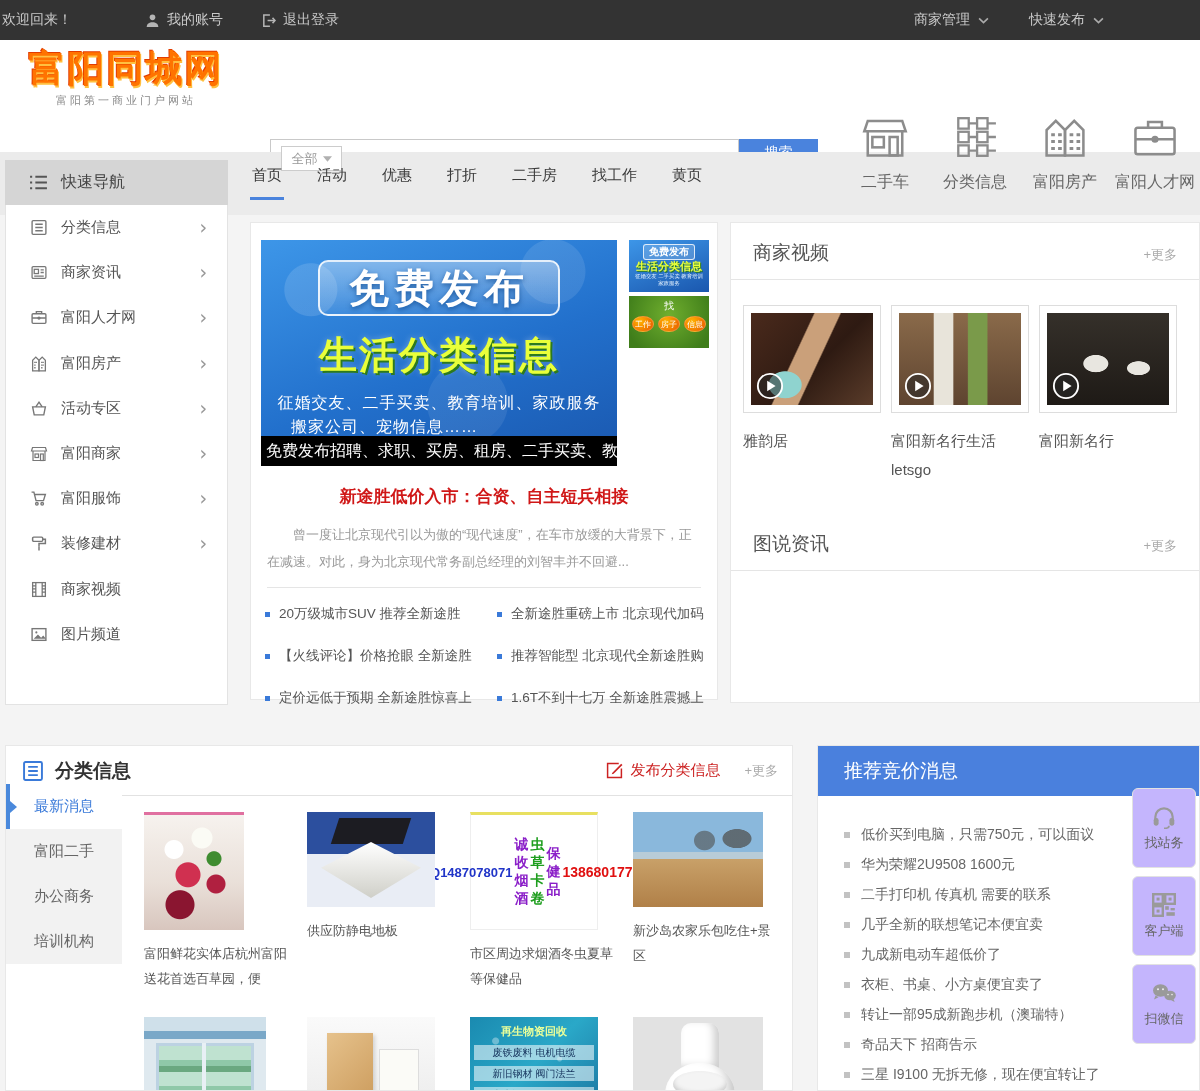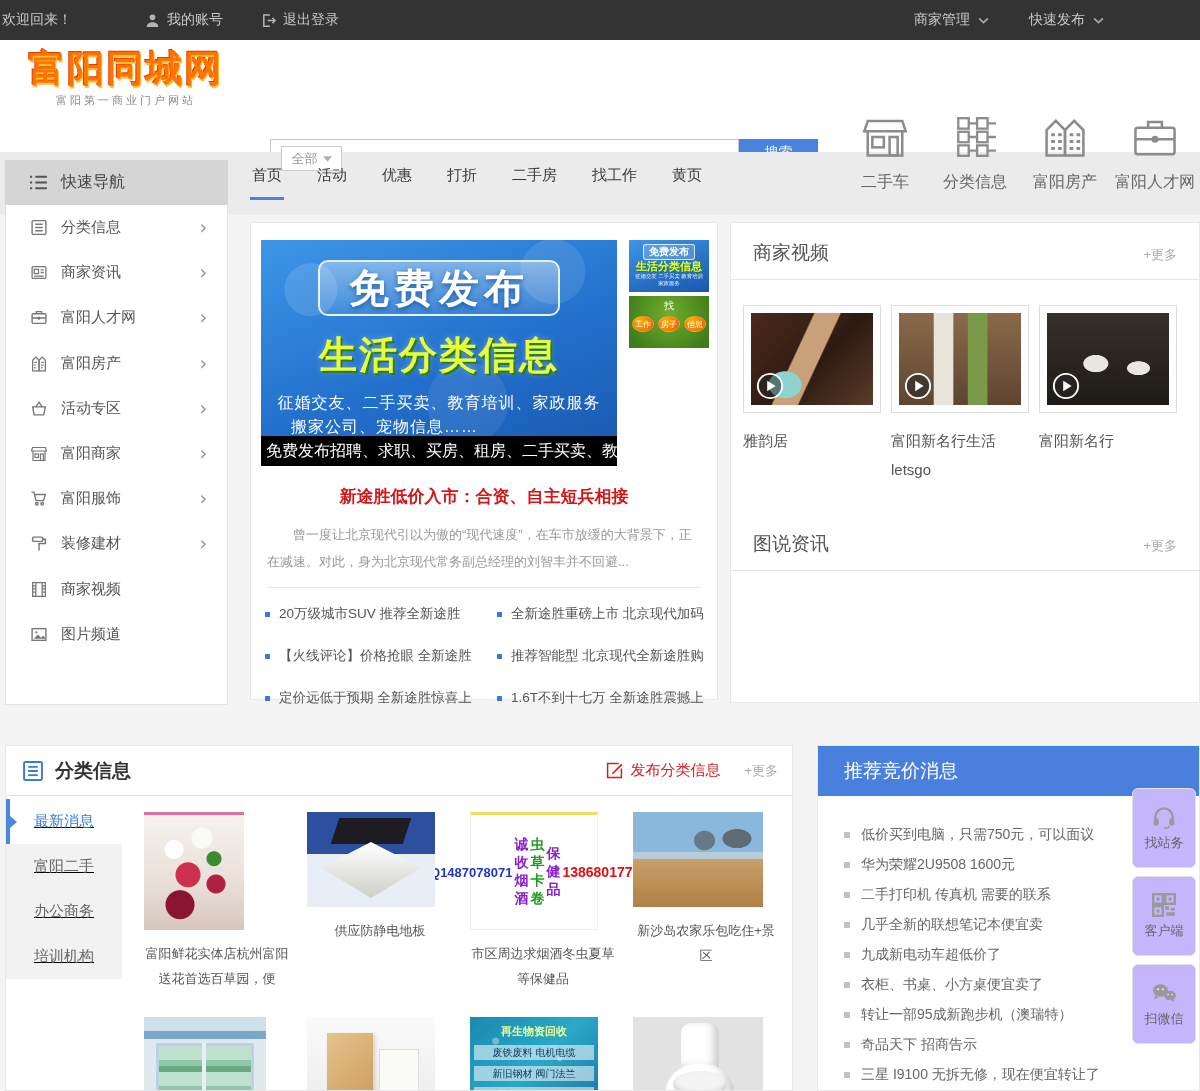--- a/index.html
+++ b/index.html
@@ -108,28 +108,28 @@
   .pics-head { margin-top:30px; }
 
   
   .classified-panel { position:absolute; left:5px; top:745px; width:788px; height:346px; background:#fff; border:1px solid #e8e8e8; overflow:hidden; }
   .cls-head { height:50px; display:flex; align-items:center; padding:0 14px 0 16px; border-bottom:1px solid #e2e2e2; }
   .cls-title { font-size:19px; font-weight:bold; color:#333; display:flex; gap:11px; align-items:center; }
   .cls-title svg { width:22px; height:22px; color:#3a7ad9; }
   .cls-right { margin-left:auto; display:flex; align-items:center; gap:24px; }
   .post-link { color:#cc2222; font-size:15px; display:flex; align-items:center; gap:7px; cursor:pointer; }
   .post-link svg { width:17px; height:17px; }
-  .cls-tabs { position:absolute; left:0; top:53px; width:116px;text-decoration:underline; }
+  .cls-tabs { position:absolute; left:0; top:38px; width:116px; }
   .cls-tab { height:45px; display:flex; align-items:center; padding-left:28px; background:#f2f2f2; color:#666; font-size:15px; cursor:pointer; position:relative; }
   .cls-tab.active { background:#fff; color:#3a7ad9; }
   .cls-tab.active::before { content:""; position:absolute; left:0; top:0; bottom:0; width:4px; background:#4a89dc; }
   .cls-tab.active::after { content:""; position:absolute; left:4px; top:50%; margin-top:-6px; border-left:7px solid #4a89dc; border-top:6px solid transparent; border-bottom:6px solid transparent; }
   .products { position:absolute; left:116px; top:51px; right:0; bottom:0; padding:15px 0 0 22px; display:grid; grid-template-columns:repeat(4,158px); column-gap:5px; row-gap:26px; }
   .prod { cursor:pointer; }
-  .pcap { width:146px; font-size:13px; color:#555; line-height:25px; margin-top:11px;text-align:center; }
+  .pcap { width:146px; font-size:13px; color:#555; line-height:25px; margin-top:11px; }
 
   .pimg-flowers { width:100px; height:118px; border-top:3px solid #e070a0;
     background:
       radial-gradient(circle at 30% 30%, #ffffff 0 9px, transparent 10px),
       radial-gradient(circle at 58% 20%, #fbfbf5 0 10px, transparent 11px),
       radial-gradient(circle at 70% 38%, #3f8c30 0 7px, transparent 8px),
       radial-gradient(circle at 44% 52%, #d03050 0 12px, transparent 13px),
       radial-gradient(circle at 72% 60%, #b02040 0 9px, transparent 10px),
       radial-gradient(circle at 36% 78%, #8a1530 0 14px, transparent 15px),
       linear-gradient(180deg,#f6f2ee 0%,#e9dfd8 60%,#d8c6be 100%); }

